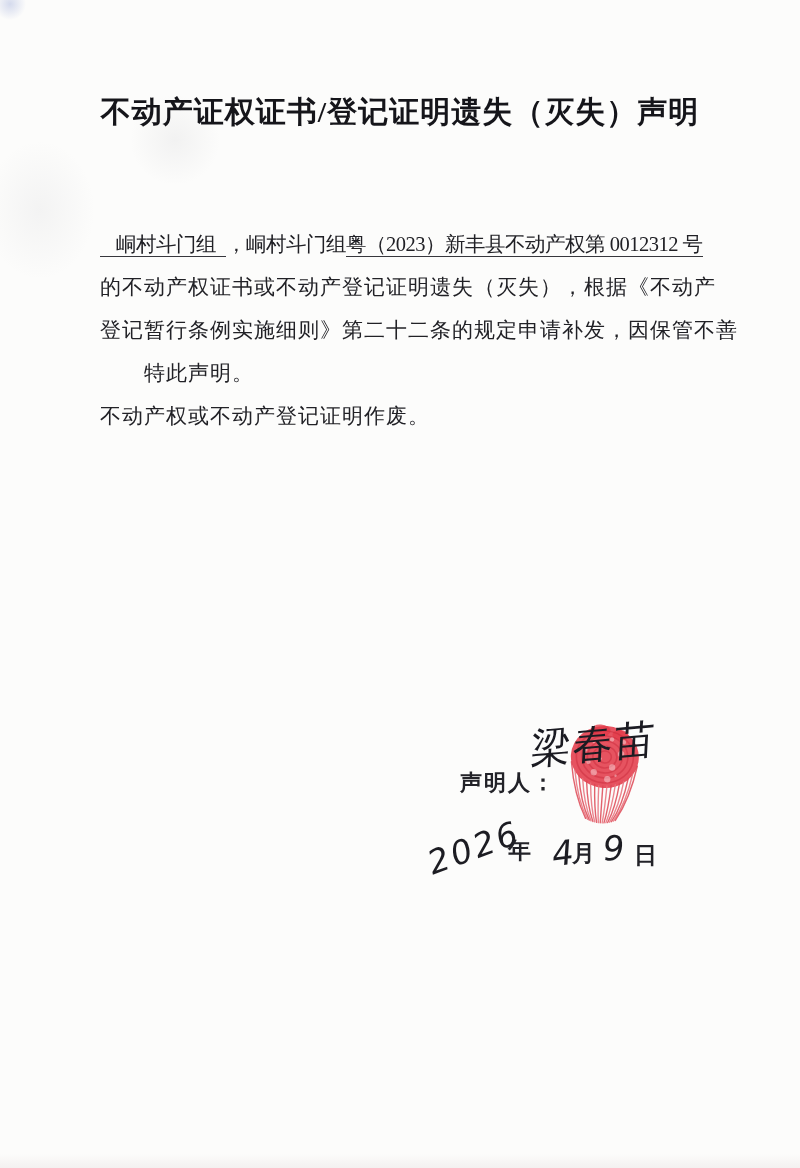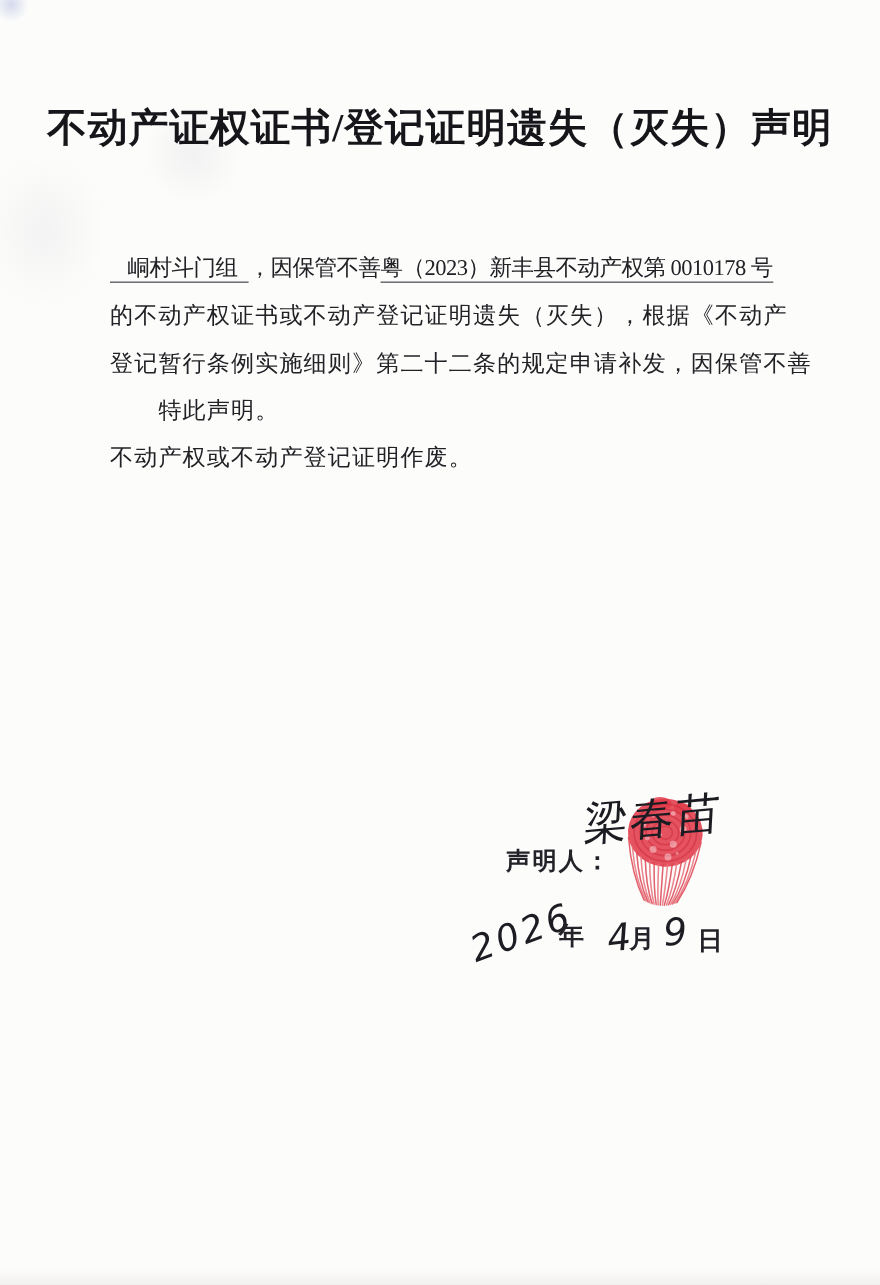--- a/index.html
+++ b/index.html
@@ -13,21 +13,21 @@
       radial-gradient(ellipse at 40px 210px, rgba(140,140,150,.08), rgba(140,140,150,0) 55px),
       linear-gradient(to top, rgba(205,190,190,.18), rgba(205,190,190,0) 14px),
       #fcfcfb;
     overflow:hidden;
     font-family:"Liberation Serif","DejaVu Serif",serif;
     color:#1f1f23;
   }
   .title{
     position:absolute;top:92px;left:0;width:100%;
     text-align:center;
-    font-size:36px;font-weight:600;letter-spacing:1px;
+    font-size:30px;font-weight:600;letter-spacing:1px;
     color:#15151a;
   }
   .body-block{
     position:absolute;top:223px;left:100px;width:620px;
   }
   .line{
     height:43px;line-height:43px;
     font-size:21px;letter-spacing:1px;
     white-space:nowrap;
     color:#212126;
@@ -77,21 +77,21 @@
   .d-day{left:634px;top:840px;}
 </style>
 </head>
 <body>
 
 <div class="page">
 
   <div class="title">不动产证权证书/登记证明遗失（灭失）声明</div>
 
   <div class="body-block">
-    <div class="line line2"><span class="u u-tail">峒村斗门组</span><span>，因保管不善</span><span class="u">粤（2023）新丰县不动产权第 0010178 号</span></div>
+    <div class="line line2"><span class="u u-tail">峒村斗门组</span><span>，峒村斗门组</span><span class="u">粤（2023）新丰县不动产权第 0012312 号</span></div>
     <div class="line">的不动产权证书或不动产登记证明遗失（灭失），根据《不动产</div>
     <div class="line">登记暂行条例实施细则》第二十二条的规定申请补发，因保管不善</div>
     <div class="line"><span class="indent"></span><span>特此声明。</span></div>
     <div class="line">不动产权或不动产登记证明作废。</div>
   </div>
 
   <div class="sign-row">声明人：</div>
 
   <svg class="fingerprint" id="fp-svg" viewBox="0 0 82 112" xmlns="http://www.w3.org/2000/svg" aria-hidden="true">
     <g id="fp-group" transform="rotate(4 41 50)">

